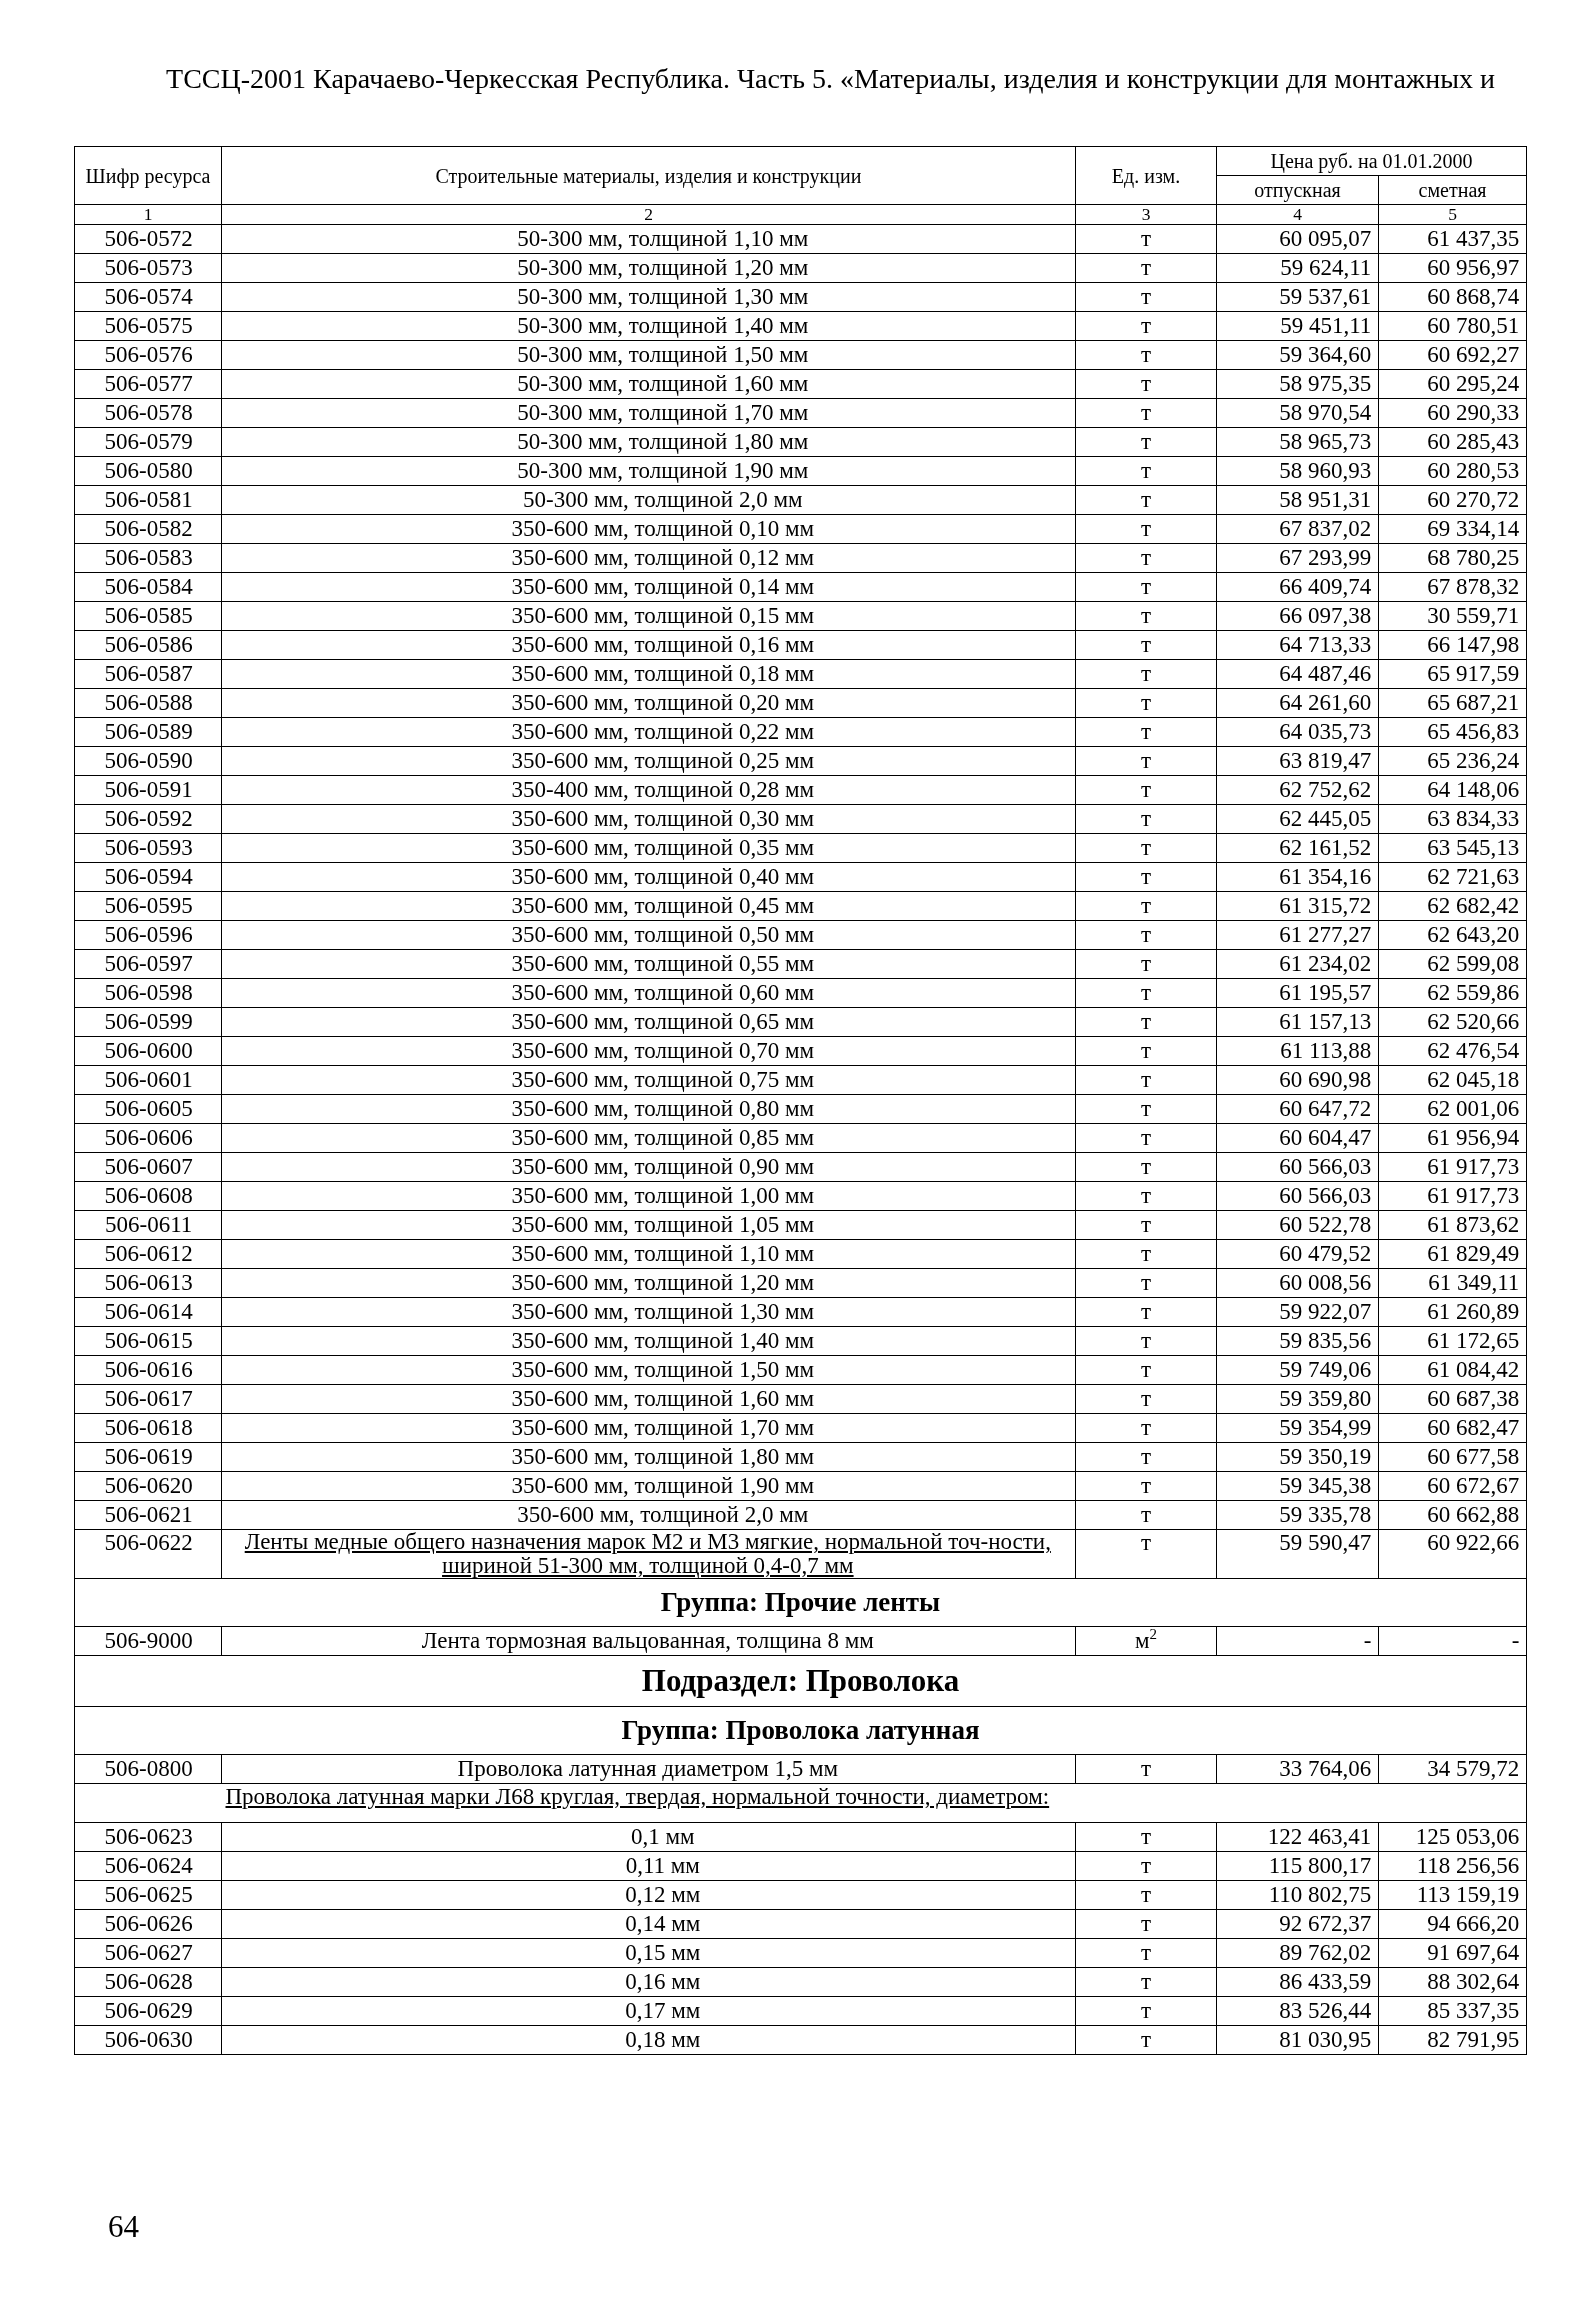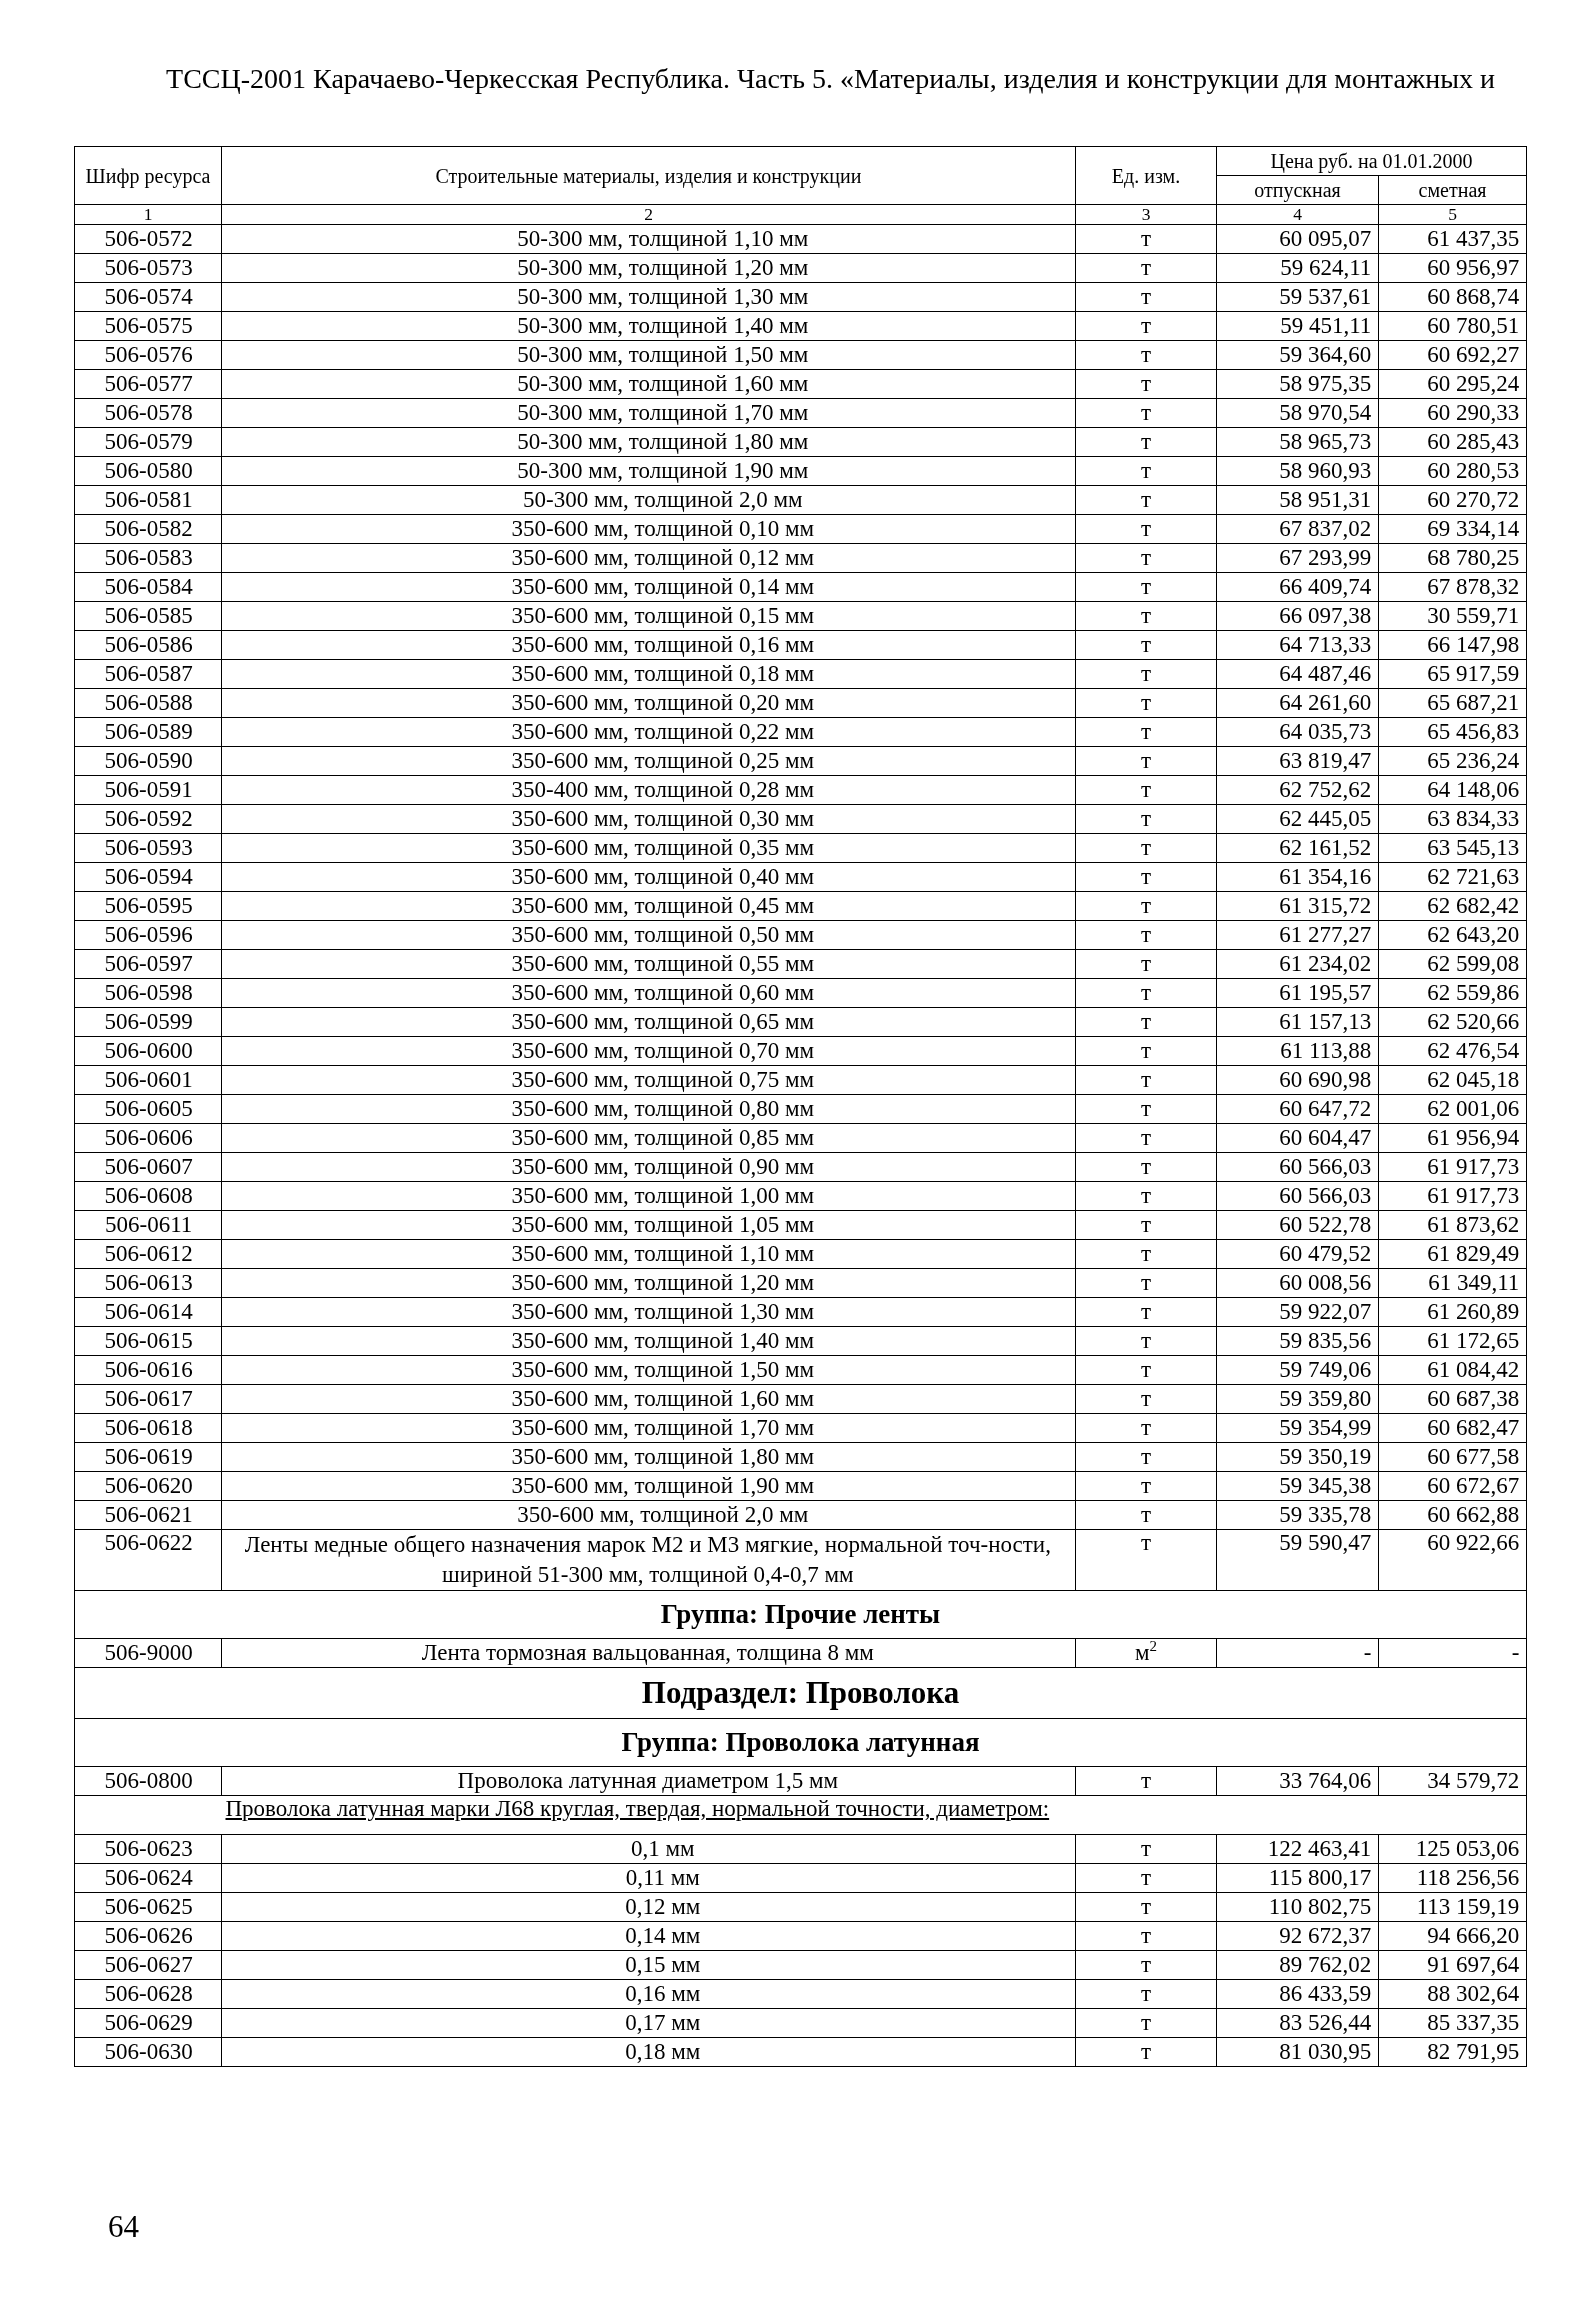--- a/index.html
+++ b/index.html
@@ -20,21 +20,21 @@
   }
   table.price td, table.price th {
     border: 1.3px solid #000; padding: 0 5.4px; font-weight: normal;
     height: 28px; line-height: 25.6px; white-space: nowrap; overflow: hidden;
   }
   table.price th { font-size: 20px; text-align: center; line-height: 24px; }
   table.price tr.hdr th { height: 28px; }
   table.price tr.num td { text-align: center; font-size: 17.5px; height: 19px; line-height: 17.5px; }
   table.price td.code { text-align: center; padding-left: 6.7px; }
   table.price td.desc { text-align: center; padding-left: 34px; }
-  table.price td.desc.wide { padding-left: 4px; white-space: normal; line-height: 30px; }
+  table.price td.desc.wide { padding-left: 4px; white-space: normal; line-height: 24px; text-decoration: underline; }
   table.price td.unit { text-align: center; }
   table.price td.val { text-align: right; padding-right: 6.7px; }
   table.price tr.tall td { vertical-align: top; }
   table.price tr.group td {
     text-align: center; font-weight: bold; font-size: 27px; height: 47px;
   }
   table.price tr.subsection td {
     text-align: center; font-weight: bold; font-size: 31px; height: 50px; margin-top: 40px;
   }
   table.price tr.note td { padding-left: 4px; height: 38px; vertical-align: top; text-decoration: underline; }

